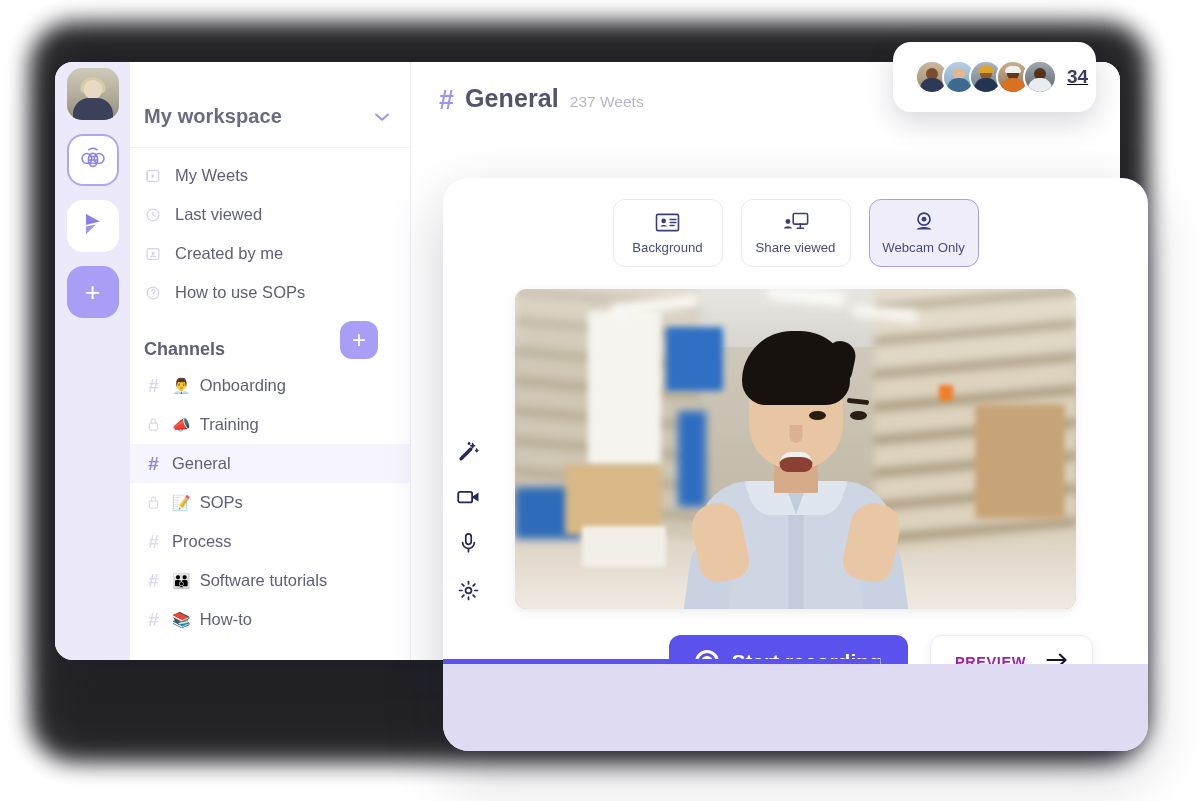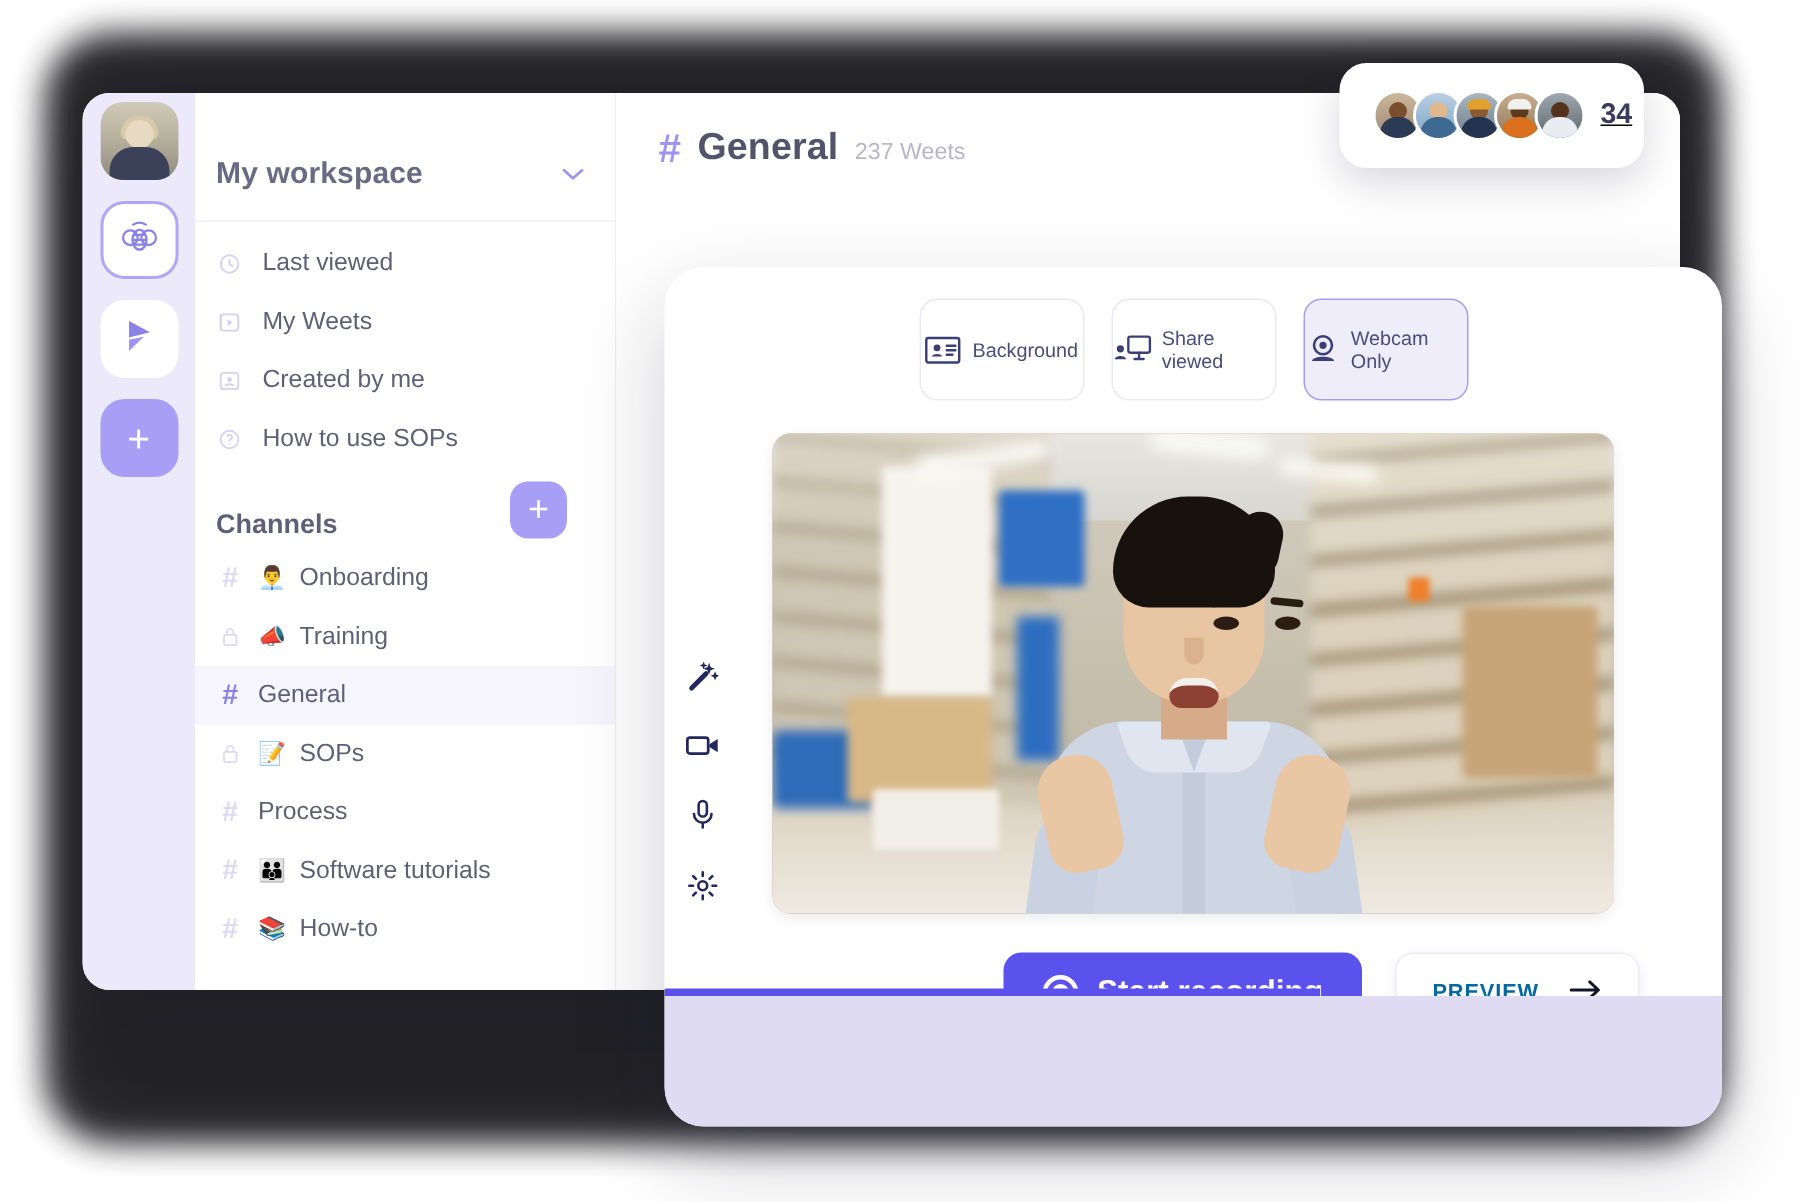--- a/index.html
+++ b/index.html
@@ -211,21 +211,21 @@
   .modes {
     display:flex; gap:18px;
     justify-content:center;
     padding-top:21px;
   }
   .mode {
     width:110px; height:68px;
     border:1px solid #e9e8f2;
     border-radius:12px;
     background:#fff;
-    display:flex; flex-direction:row;
+    display:flex; flex-direction:column;
     align-items:center; justify-content:center;
     gap:7px;
     cursor:pointer;
   }
   .mode.sel { background:#efedfa; border:1.6px solid #a79df0; }
   .mode .mi { color:#3b3f78; display:flex; }
   .mode .ml { font-size:13.2px; color:#4a4d7a; }
 
   .video-wrap {
     position:relative;
@@ -341,21 +341,21 @@
     cursor:pointer;
   }
   .rec-dot {
     width:24px; height:24px; border-radius:50%;
     border:3.5px solid #fff; background:#5b52ed;
     position:relative; flex:none;
   }
   .rec-dot::after{content:'';position:absolute;inset:3px;border-radius:50%;background:#fff;}
   .btn-prev {
     height:53px; padding:0 24px;
-    background:#fff; color:#0369a1;
+    background:#fff; color:#a21caf;
     border:1px solid #eceaf6; border-radius:12px;
     display:flex; align-items:center; gap:20px;
     font-size:14.5px; font-weight:700; letter-spacing:.6px;
     font-family:"Liberation Sans", sans-serif;
     box-shadow:0 3px 10px rgba(30,30,70,.07);
     cursor:pointer;
   }
 
   
   .progress-track {
@@ -418,40 +418,40 @@
       <div class="ws-header">
         <span class="ws-title">My workspace</span>
         <span class="chev">
           <svg width="16" height="10" viewBox="0 0 16 10" fill="none" stroke="#9d95ef" stroke-width="1.9" stroke-linecap="round" stroke-linejoin="round">
               <path d="M2 2.5 L8 7.8 L14 2.5"></path>
             </svg>
         </span>
       </div>
 
       <div class="nav">
-
-        <div class="nav-item">
-          <span class="ico">
-            <svg width="18" height="18" viewBox="0 0 20 20" fill="none" stroke="#d6d2ee" stroke-width="1.4">
-              <circle cx="10" cy="10" r="6.5"></circle>
-                <path d="M10 6.3V10l2.6 1.8"></path>
-            </svg>
-          </span>
-          <span class="lbl">Last viewed</span>
-        </div>
 
         <div class="nav-item">
           <span class="ico">
             <svg width="18" height="18" viewBox="0 0 20 20" fill="none" stroke="#d6d2ee" stroke-width="1.4">
               <rect x="3.5" y="4" width="13" height="12" rx="2"></rect>
                 <path d="M8.5 7.5 L12.5 10 L8.5 12.5 Z" fill="#d6d2ee" stroke="none"></path>
                 <path d="M3.5 4v12"></path>
             </svg>
           </span>
           <span class="lbl">My Weets</span>
+        </div>
+
+        <div class="nav-item">
+          <span class="ico">
+            <svg width="18" height="18" viewBox="0 0 20 20" fill="none" stroke="#d6d2ee" stroke-width="1.4">
+              <circle cx="10" cy="10" r="6.5"></circle>
+                <path d="M10 6.3V10l2.6 1.8"></path>
+            </svg>
+          </span>
+          <span class="lbl">Last viewed</span>
         </div>
 
 
         <div class="nav-item">
           <span class="ico">
             <svg width="18" height="18" viewBox="0 0 20 20" fill="none" stroke="#d6d2ee" stroke-width="1.4">
               <rect x="3.5" y="4" width="13" height="12" rx="2"></rect>
                 <circle cx="10" cy="9" r="1.8" fill="#d6d2ee" stroke="none"></circle>
                 <path d="M6.8 13.6c.8-1.6 5.6-1.6 6.4 0"></path>
             </svg>

